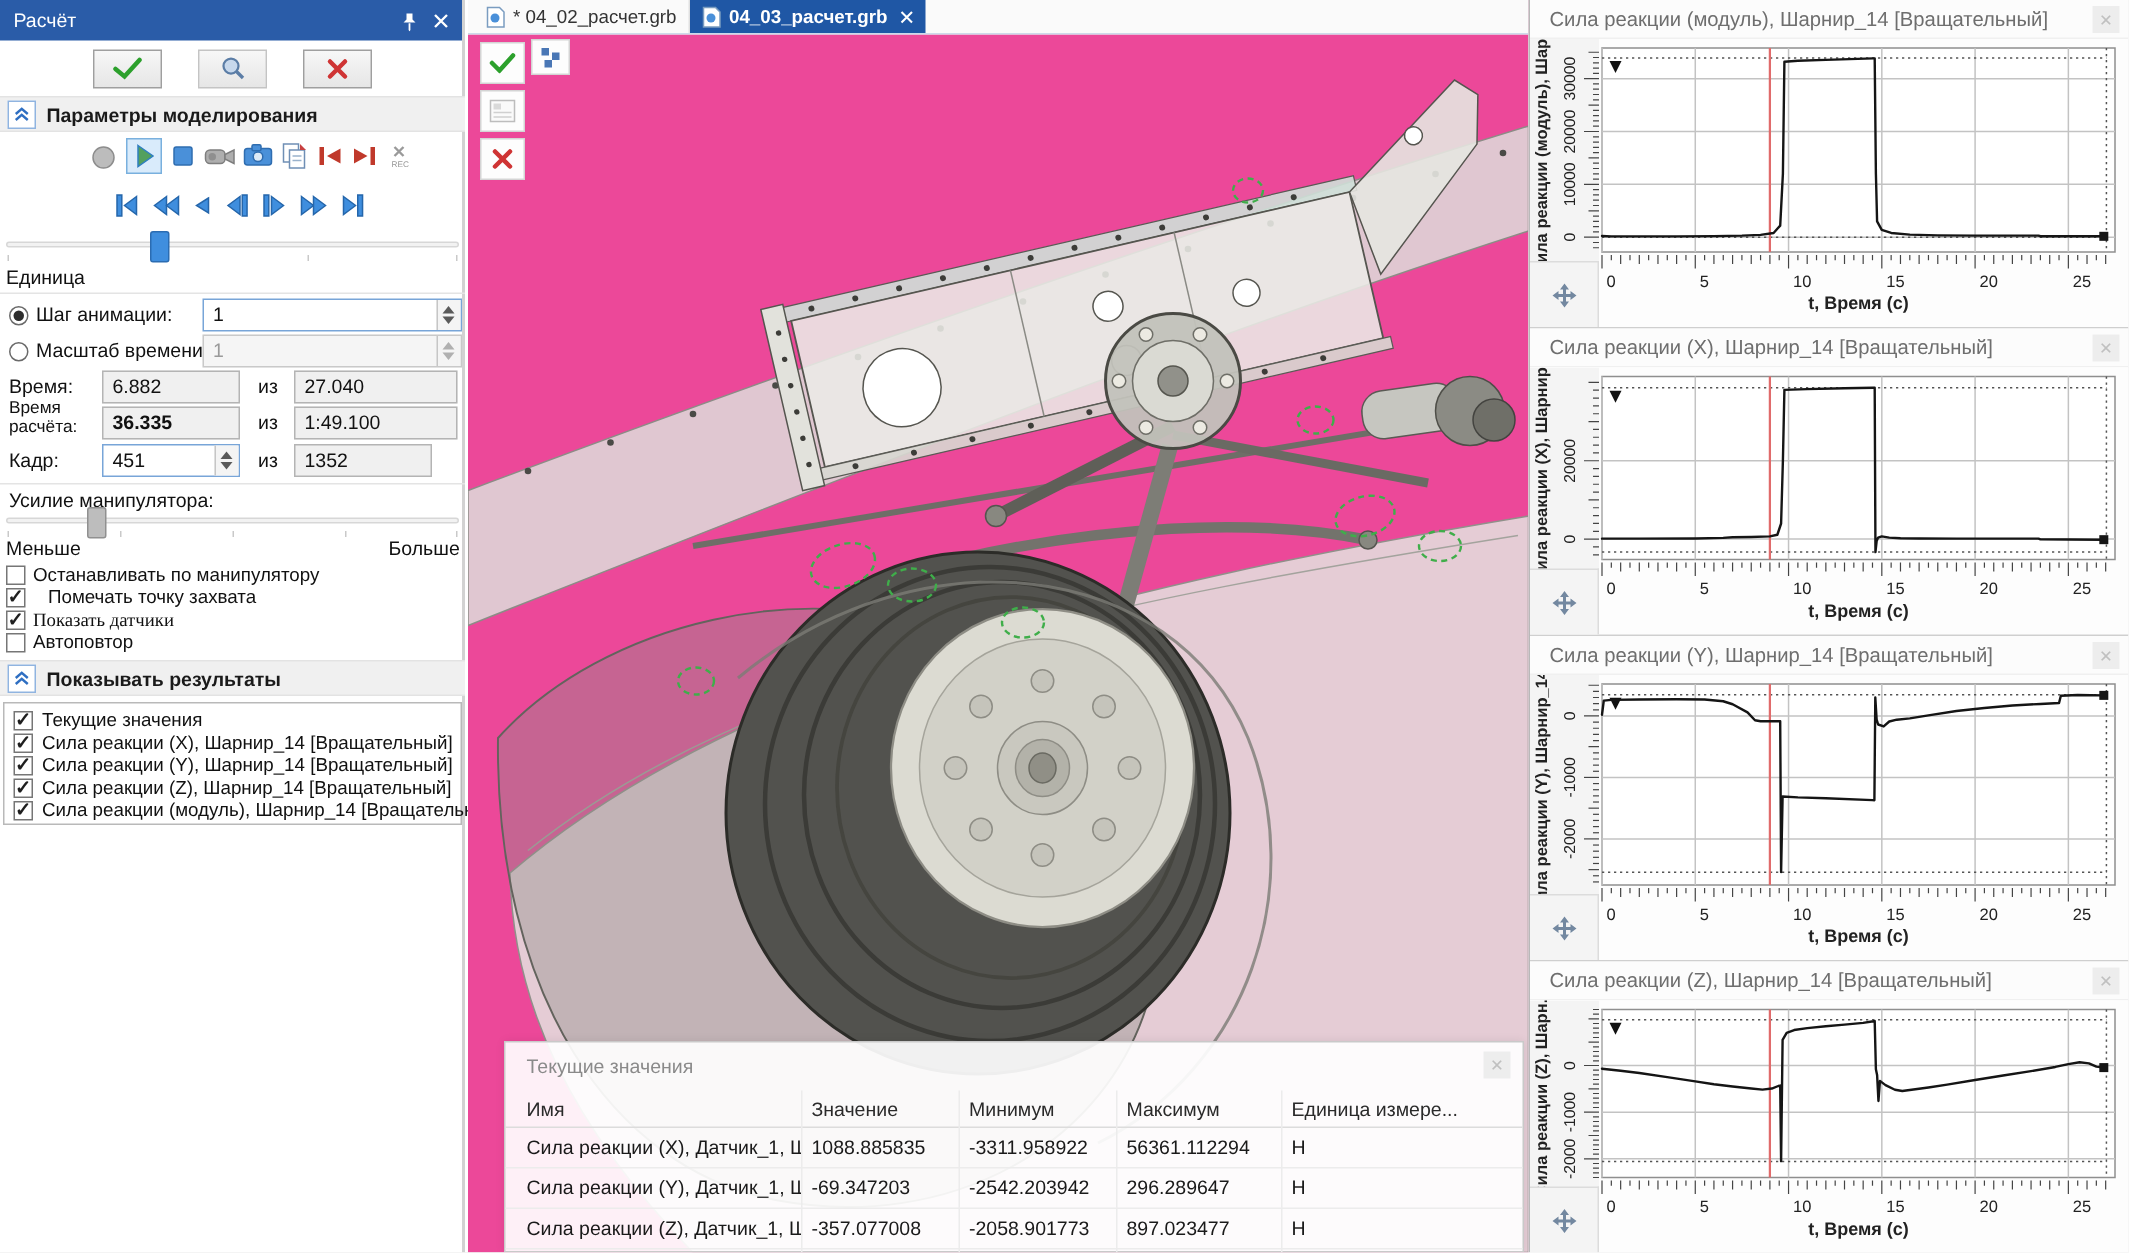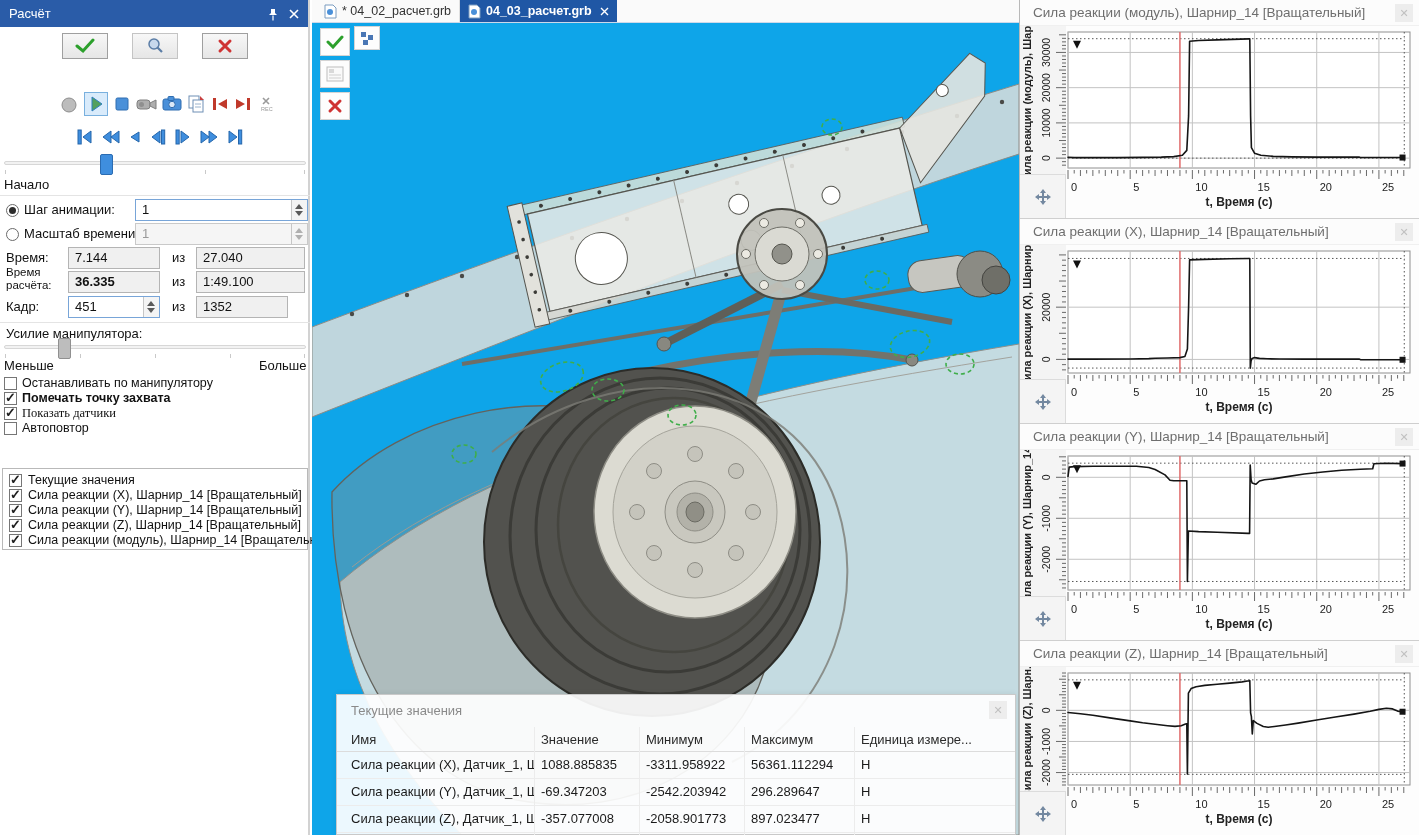--- a/index.html
+++ b/index.html
@@ -39,21 +39,21 @@
   .stick{position:absolute;width:1px;height:4px;background:#c9c9c9;}
   .cb{position:absolute;width:13px;height:13px;border:1px solid #767676;background:#fff;box-sizing:border-box;}
   .cb.on::after{content:"\2713";position:absolute;left:0px;top:-3px;font-size:13px;font-weight:bold;color:#1f1f1f;}
   .radio{position:absolute;width:13px;height:13px;border:1px solid #6a6a6a;border-radius:50%;background:#fff;box-sizing:border-box;}
   .radio.on::after{content:"";position:absolute;left:2px;top:2px;right:2px;bottom:2px;background:#2d2d2d;border-radius:50%;}
   .hr{position:absolute;left:0;width:310px;height:1px;background:#e4e4e4;}
   .listbox{position:absolute;left:2px;width:306px;border:1px solid #b9b9b9;background:#fff;box-sizing:border-box;}
   .opt-lbl{font-size:12.5px;color:#111;white-space:nowrap;position:absolute;}
 
   
-  .vp{position:absolute;left:312px;top:0;width:707px;height:835px;background:#0ea5e9;overflow:hidden;}
+  .vp{position:absolute;left:312px;top:0;width:707px;height:835px;background:#ec4899;overflow:hidden;}
   .tabbar{position:absolute;left:0;top:0;width:100%;height:22px;background:#fafafa;border-bottom:1px solid #cdd9ea;}
   .tab{position:absolute;top:0;height:22px;display:flex;align-items:center;gap:5px;padding:0 8px;font-size:12.5px;
        box-sizing:border-box;cursor:pointer;}
   .tab.inactive{color:#333;border-right:1px solid #e0e0e0;}
   .tab.active{background:var(--c-activetab,#1f57a5);color:#fff;font-weight:bold;}
   .tab .x{font-size:11px;margin-left:3px;}
   .mini{position:absolute;width:30px;height:28px;background:#fdfdfd;border:1px solid #d4d4d4;display:flex;
         align-items:center;justify-content:center;box-sizing:border-box;cursor:pointer;}
   .scene{position:absolute;left:0;top:22px;width:707px;height:813px;}
   .sensors{stroke:var(--c-sensor,#3fae4a);}
@@ -114,20 +114,28 @@
           <circle cx="8" cy="7" r="5" fill="#c7d8ec" stroke="#5b7da6" stroke-width="1.5"></circle>
           <line x1="11.5" y1="10.5" x2="16" y2="15" stroke="#5b7da6" stroke-width="2.2"></line>
         </svg>
     </div>
     <div class="btn3" style="left:202px;">
       <svg width="16" height="16" viewBox="0 0 16 16">
           <path d="M3 3 L13 13 M13 3 L3 13" stroke="var(--c-cancel,#cf3434)" stroke-width="3" stroke-linecap="round"></path>
         </svg>
     </div>
 
+    <div class="sect" style="top:64px;">
+      <span class="chevbox">
+        <svg width="11" height="11" viewBox="0 0 11 11">
+            <path d="M1.5 5 L5.5 1.5 L9.5 5 M1.5 9 L5.5 5.5 L9.5 9" stroke="#2f6fc2" stroke-width="1.6" fill="none"></path>
+          </svg>
+      </span>
+      <span>Параметры моделирования</span>
+    </div>
 
     <div class="abs" style="left:60px;top:94px;">
       <svg width="18" height="22" viewBox="0 0 18 22">
           <circle cx="9" cy="11" r="7" fill="#bcbcbc" stroke="#8d8d8d"></circle>
         </svg></div>
     <div class="abs" style="left:84px;top:92px;width:24px;height:24px;background:#d9ebfb;border:1px solid #79b0de;box-sizing:border-box;">
       <svg width="22" height="22" viewBox="0 0 22 22">
           <path d="M7 4 L17 11 L7 18 Z" fill="#53a05e" stroke="#2f7fc0" stroke-width="1"></path>
         </svg></div>
     <div class="abs" style="left:114px;top:96px;">
@@ -198,21 +206,21 @@
           <rect x="12.5" y="2" width="3.2" height="14" fill="#3f8ede" stroke="#2566ab"></rect>
         </svg>
     </div>
 
     <div class="track" style="left:4px;top:161px;width:302px;"></div>
     <div class="stick" style="left:5px;top:170px;"></div>
       <div class="stick" style="left:105px;top:170px;"></div>
     <div class="stick" style="left:205px;top:170px;"></div>
       <div class="stick" style="left:304px;top:170px;"></div>
     <div class="thumb blue" style="left:100px;top:154px;"></div>
-    <div class="lbl" style="left:4px;top:177px;">Начало</div>
+    <div class="lbl" style="left:4px;top:177px;">Единица</div>
 
     <div class="hr" style="top:195px;"></div>
 
     <div class="radio on" style="left:6px;top:204px;"></div>
     <div class="lbl" style="left:24px;top:202px;">Шаг анимации:</div>
     <div class="box edit" style="left:135px;top:199px;width:173px;">
       <span>1</span>
       <span class="spin">
           <i class="up"></i>
           <i class="dn"></i>
@@ -222,21 +230,21 @@
     <div class="lbl" style="left:24px;top:226px;">Масштаб времени:</div>
     <div class="box dis" style="left:135px;top:223px;width:173px;">
       <span>1</span>
       <span class="spin dis">
           <i class="up"></i>
           <i class="dn"></i>
         </span>
     </div>
 
     <div class="lbl" style="left:6px;top:250px;">Время:</div>
-    <div class="box" style="left:68px;top:247px;width:92px;"><span>7.144</span></div>
+    <div class="box" style="left:68px;top:247px;width:92px;"><span>6.882</span></div>
     <div class="lbl" style="left:172px;top:250px;">из</div>
     <div class="box" style="left:196px;top:247px;width:109px;"><span>27.040</span></div>
 
     <div class="lbl sm" style="left:6px;top:266px;">Время</div>
     <div class="lbl sm" style="left:6px;top:279px;">расчёта:</div>
     <div class="box" style="left:68px;top:271px;width:92px;font-weight:bold;"><span>36.335</span></div>
     <div class="lbl" style="left:172px;top:274px;">из</div>
     <div class="box" style="left:196px;top:271px;width:109px;"><span>1:49.100</span></div>
 
     <div class="lbl" style="left:6px;top:299px;">Кадр:</div>
@@ -261,31 +269,39 @@
     <div class="thumb gray" style="left:58px;top:338px;"></div>
     <div class="lbl" style="left:4px;top:358px;">Меньше</div>
     <div class="lbl" style="left:259px;top:358px;">Больше</div>
 
     <div>
       <span class="cb" style="left:4px;top:377px;"></span>
       <span class="opt-lbl" style="left:22px;top:376px;">Останавливать по манипулятору</span>
       </div>
     <div>
       <span class="cb on" style="left:4px;top:392px;"></span>
-      <span class="opt-lbl" style="left:22px;top:391px;font-weight:bold;">Помечать точку захвата</span>
+      <span class="opt-lbl" style="left:32px;top:391px;">Помечать точку захвата</span>
       </div>
     <div>
       <span class="cb on" style="left:4px;top:407px;"></span>
       <span class="opt-lbl" style="left:22px;top:406px;font-family:Liberation Serif, serif;">Показать датчики</span>
       </div>
     <div>
       <span class="cb" style="left:4px;top:422px;"></span>
       <span class="opt-lbl" style="left:22px;top:421px;">Автоповтор</span>
       </div>
 
+    <div class="sect" style="top:440px;">
+      <span class="chevbox">
+        <svg width="11" height="11" viewBox="0 0 11 11">
+            <path d="M1.5 5 L5.5 1.5 L9.5 5 M1.5 9 L5.5 5.5 L9.5 9" stroke="#2f6fc2" stroke-width="1.6" fill="none"></path>
+          </svg>
+      </span>
+      <span>Показывать результаты</span>
+    </div>
 
     <div class="listbox" style="top:468px;height:82px;">
       <div>
         <span class="cb on" style="left:6px;top:5px;"></span>
         <span class="opt-lbl" style="left:25px;top:4px;">Текущие значения</span>
         </div>
       <div>
         <span class="cb on" style="left:6px;top:20px;"></span>
         <span class="opt-lbl" style="left:25px;top:19px;">Сила реакции (X), Шарнир_14 [Вращательный]</span>
         </div>

